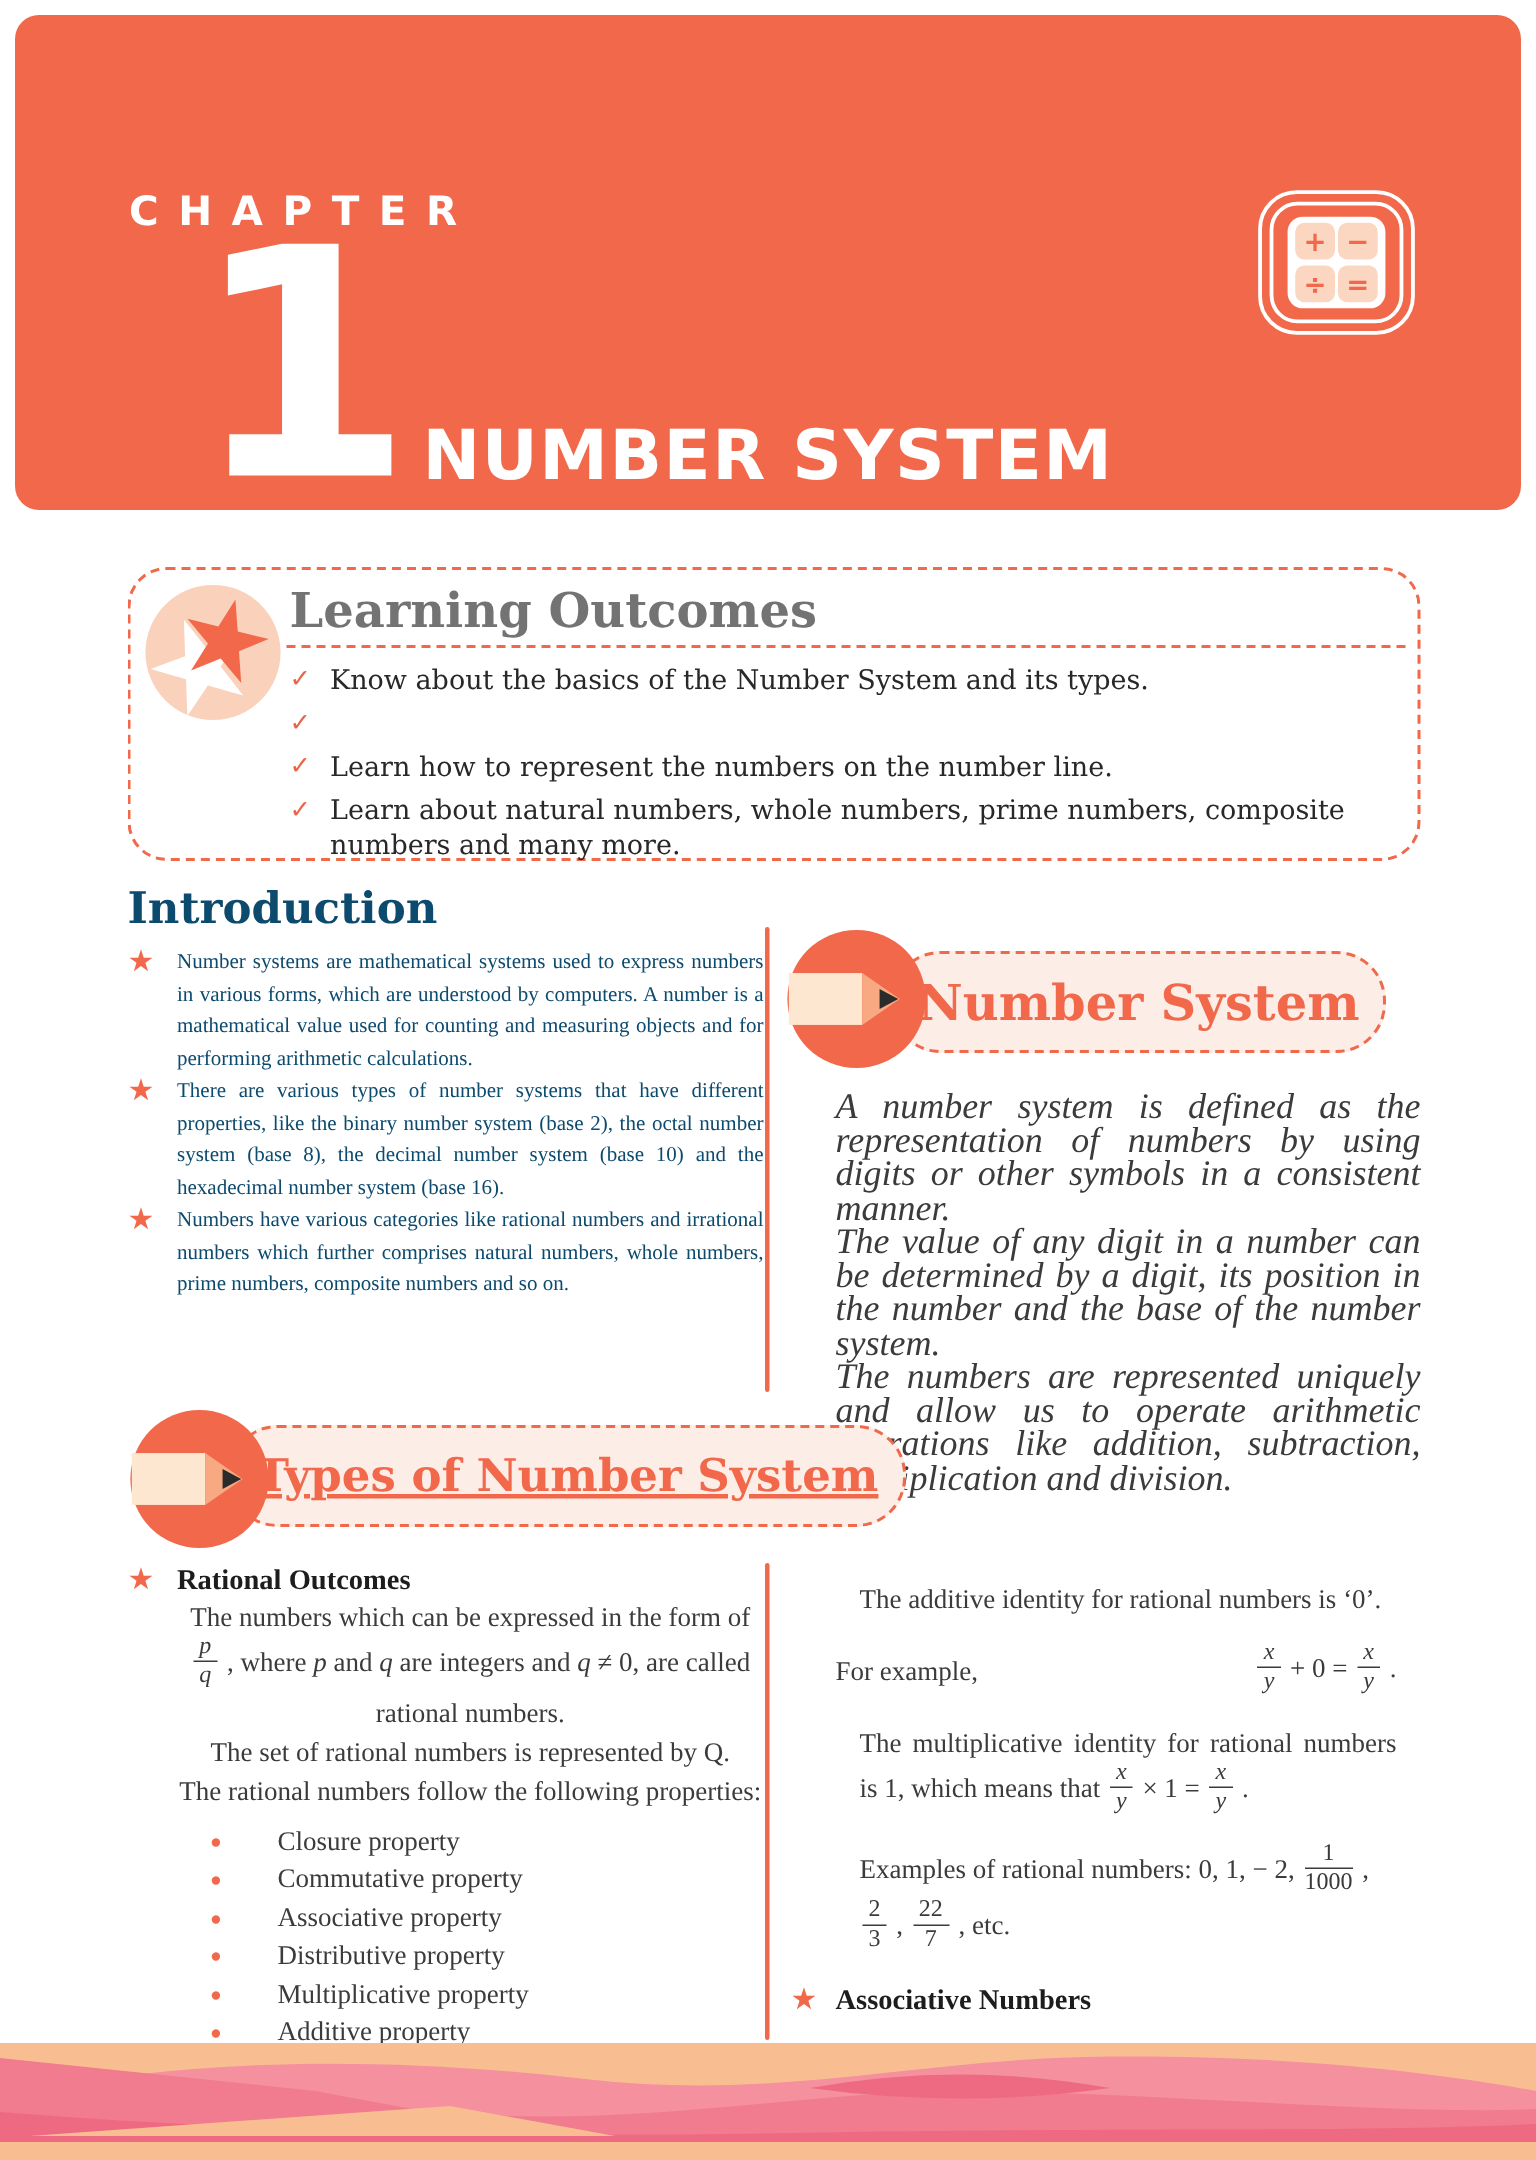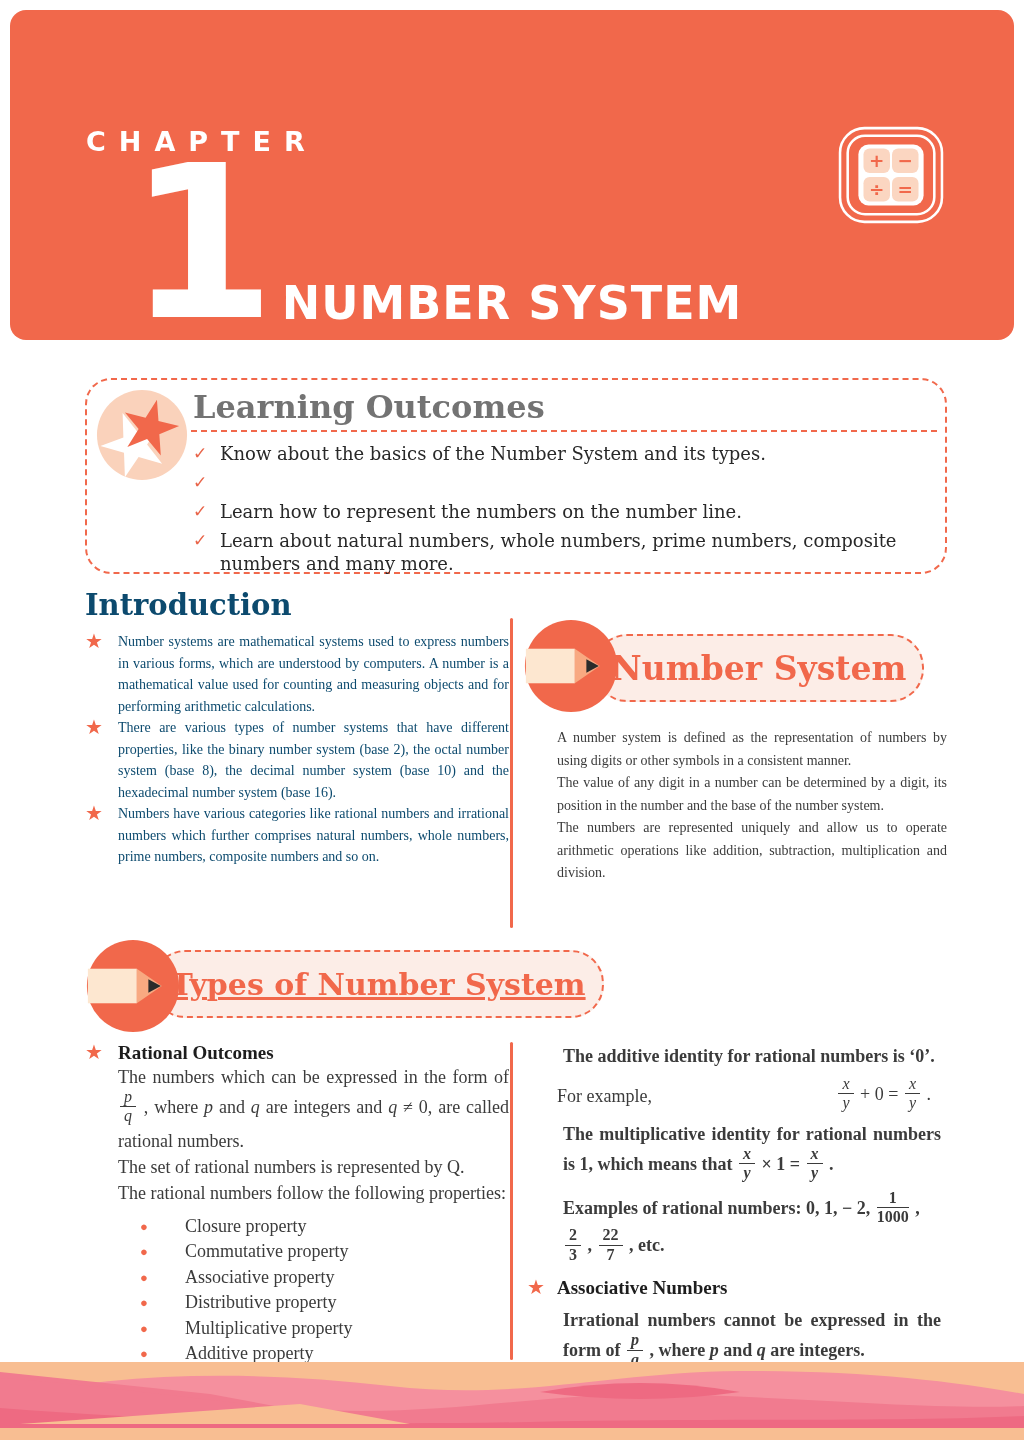--- a/index.html
+++ b/index.html
@@ -41,40 +41,40 @@
   .intro-block{position:absolute;left:85px;top:588px;width:424px;}
   .bullet{display:flex;}
   .bullet .star{flex:none;width:33px;color:#F1684B;font-size:20px;line-height:21.5px;}
   .bullet .txt{flex:1;font-size:14px;line-height:21.5px;color:#0c4a6e;text-align:justify;}
 
   .vd{position:absolute;left:510px;width:3px;background:#F1684B;border-radius:2px;}
   .vd1{top:618px;height:310px;}
   .vd2{top:1042px;height:318px;}
 
   .ns-text{position:absolute;left:557px;top:727px;width:390px;
-           font-size:14px;line-height:22.5px;color:#3b3b3b;text-align:justify;}
+           font-size:24px;line-height:22.5px;color:#3b3b3b;text-align:justify;font-style:italic;}
   .ns-text p{margin:0;}
 
   .types-left{position:absolute;left:85px;top:1040px;width:424px;color:#3b3b3b;}
   .types-right{position:absolute;left:557px;top:1037px;width:390px;color:#3b3b3b;
                font-size:18px;line-height:26px;}
   .head-row{display:flex;align-items:baseline;}
   .head-row .star{flex:none;width:33px;color:#F1684B;font-size:20px;}
   .head-row b{font-size:19px;color:#1d1d1d;}
   .types-right .head-row{margin-left:-30px;margin-top:8px;}
   .types-right .head-row .star{width:30px;}
   .types-body{margin-left:33px;font-size:18px;line-height:26px;}
-  .types-body p{margin:0;}
+  .types-body p{margin:0;text-align:center;}
   .just{text-align:justify;}
   .props{margin:8px 0 0 0;}
   .prop-item{display:flex;padding-left:22px;font-size:18px;line-height:25.5px;}
   .prop-item .dot{flex:none;width:45px;color:#F1684B;font-size:13px;}
   .example-row{display:flex;align-items:center;margin:8px 0 6px 0;}
   .example-row .eq{margin-left:auto;margin-right:16px;}
-  .types-right p{margin:6px;font-weight:bold;}
+  .types-right p{margin:16px;}
 
   
   .frac{display:inline-flex;flex-direction:column;vertical-align:middle;text-align:center;
         font-size:16px;line-height:1.15;margin:0 2px;transform:translateY(-2px);}
   .frac .num{border-bottom:1.5px solid #3b3b3b;padding:0 4px;}
   .frac.it{font-style:italic;}
 
   
   .waves{position:absolute;left:0;bottom:0;width:1024px;height:78px;}
 </style>

